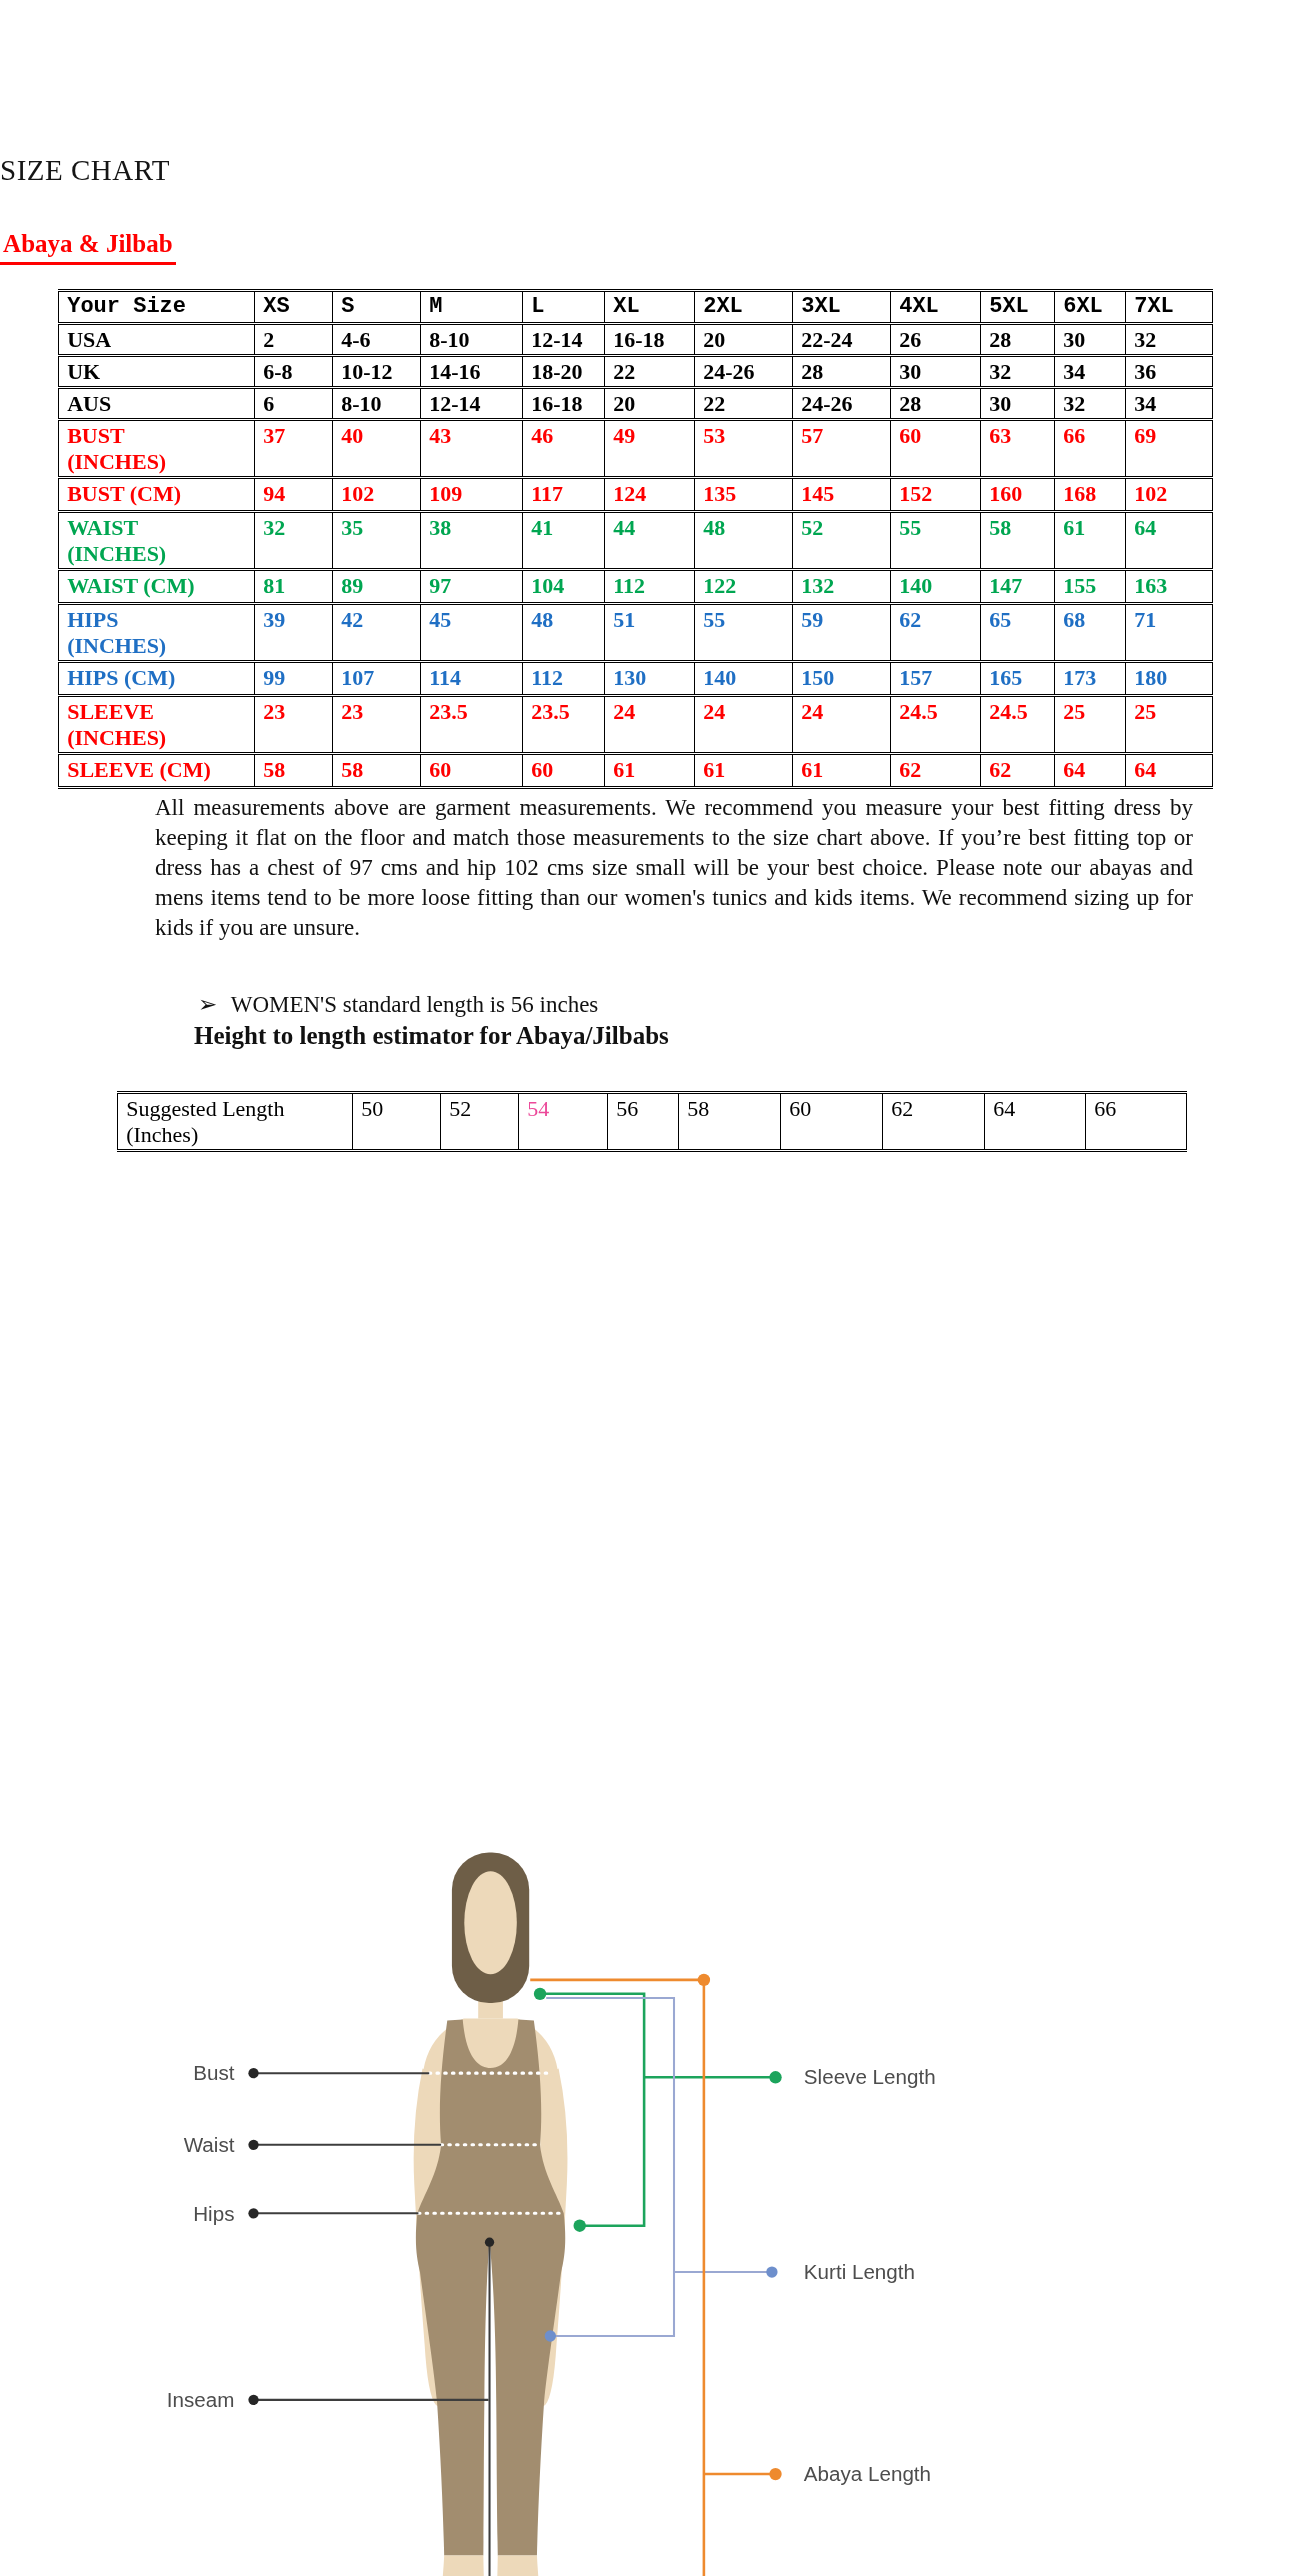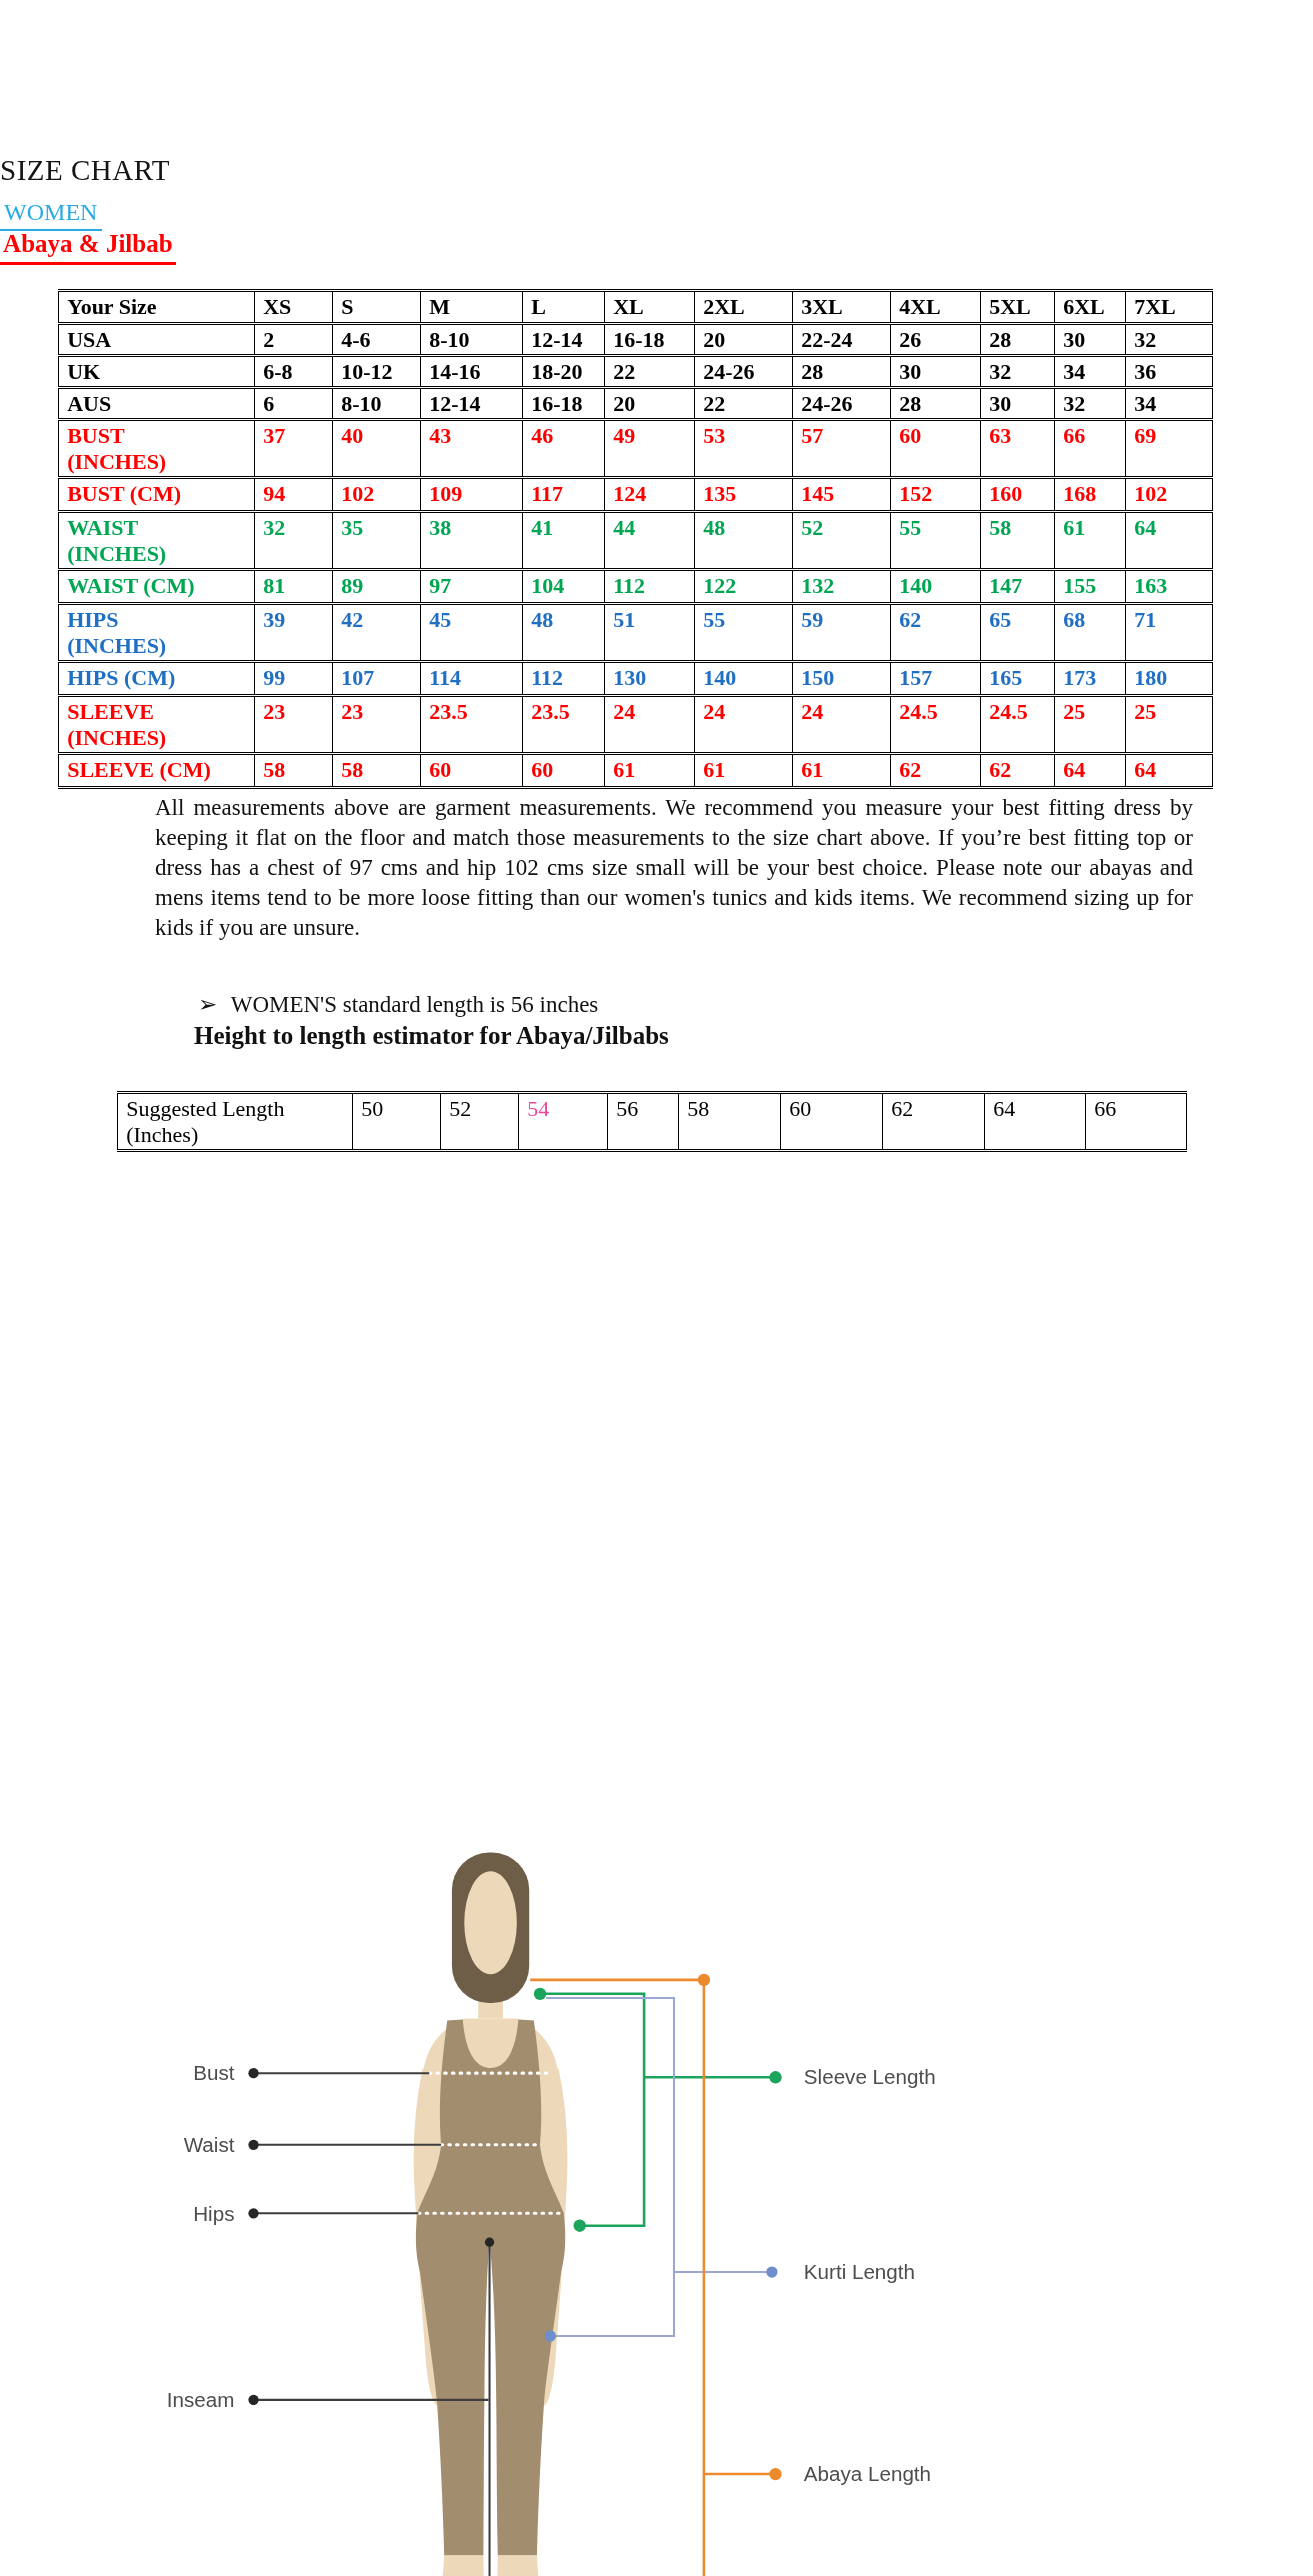--- a/index.html
+++ b/index.html
@@ -16,21 +16,21 @@
                 padding:0 3.1px 4.1px 3.1px;display:inline-block;}
 
   table{position:absolute;border-collapse:collapse;table-layout:fixed;background:#fff;}
   td{border-left:1.5px solid #000;border-right:1.5px solid #000;
      border-top:3.1px double #000;border-bottom:3.1px double #000;
      vertical-align:top;padding:2.1px 3.1px 0 8.2px;font-size:22px;line-height:1.2;
      white-space:pre-line;overflow:hidden;}
 
   #size-table{left:58px;top:289px;width:1153px;font-weight:bold;}
   #size-table tr{height:32px;}
-  #size-table tr:nth-child(1){height:33px;}
+  #size-table tr:nth-child(1){height:33px;font-family:Liberation Mono, monospace;}
   #size-table tr:nth-child(5),#size-table tr:nth-child(7),
   #size-table tr:nth-child(9),#size-table tr:nth-child(11){height:58px;}
   #size-table tr:nth-child(6),#size-table tr:nth-child(8),
   #size-table tr:nth-child(10),#size-table tr:nth-child(12){height:34px;}
 
   #est-table{left:117px;top:1091px;width:1070px;font-weight:normal;}
   #est-table tr:nth-child(1){height:36px;}
   #est-table tr:nth-child(2){height:71px;}
 
   #notes-para{position:absolute;left:155px;top:793px;width:1038px;
@@ -43,23 +43,20 @@
 
   #diagram{position:absolute;left:0;top:1834px;width:1314px;height:804px;}
   #diagram text{font-family:"Liberation Sans","DejaVu Sans",sans-serif;font-size:40px;fill:#4d4d4d;}
 </style>
 </head>
 <body>
 
 <div id="page">
 
   <div id="doc-title" class="centerline">SIZE CHART</div>
-  <div id="women-line" class="centerline">
-    <a style="color: rgb(41, 171, 226);">WOMEN</a>
-  </div>
   <div id="subtitle-line" class="centerline">
     <span style="color: rgb(255, 0, 0);">Abaya &amp; Jilbab</span>
   </div>
 
   <table id="size-table">
     <colgroup>
       <col style="width:196px">
         <col style="width:78px">
         <col style="width:88px">
         <col style="width:102px">

